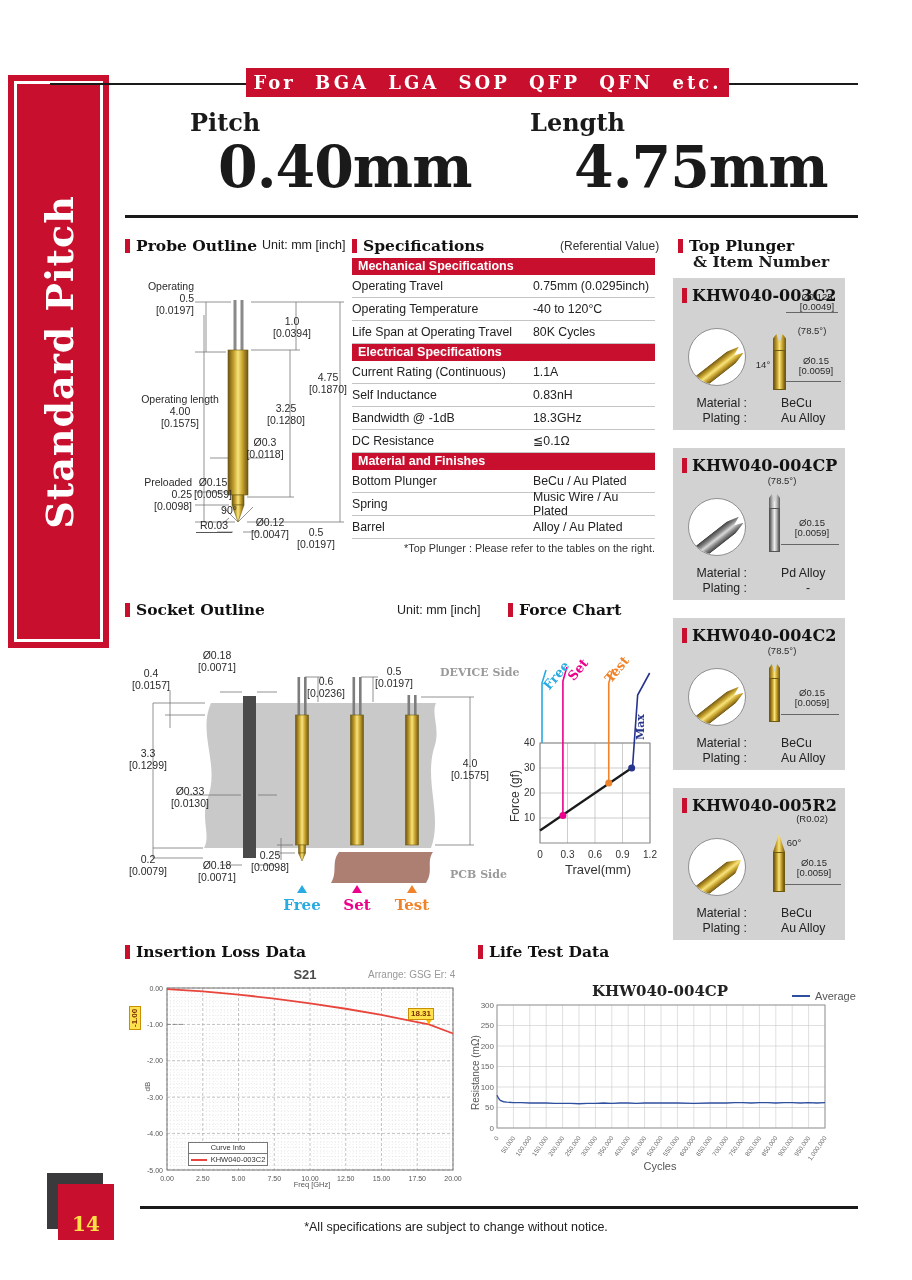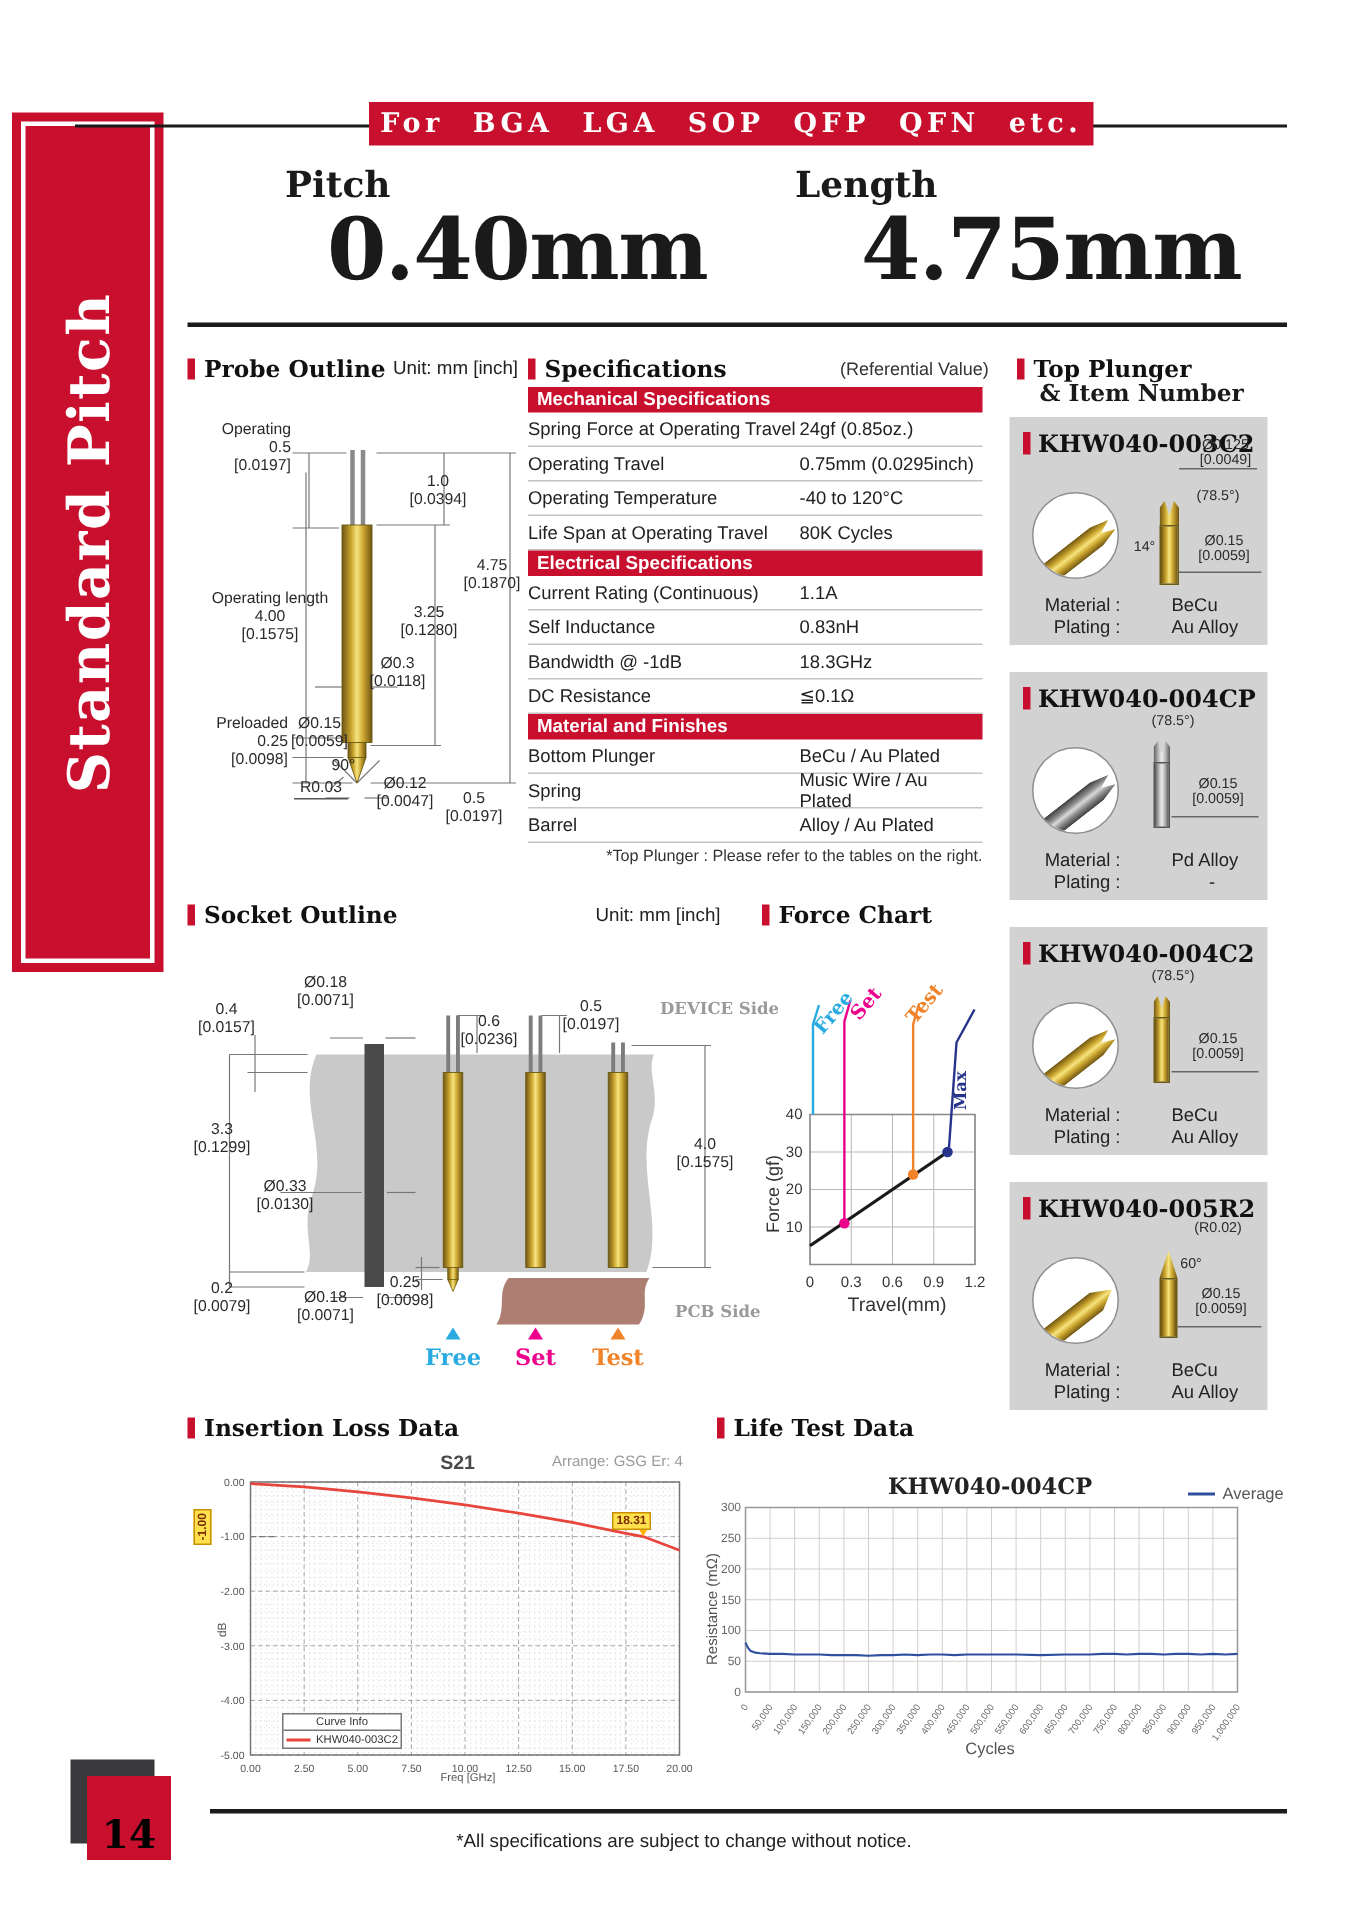--- a/index.html
+++ b/index.html
@@ -72,21 +72,21 @@
   .redline { display:inline-block; width:16px; height:2px; background:#e8453c; }
   .blueline { display:inline-block; width:18px; height:2px; background:#2e4f9e; }
 
   .marker-label { position:absolute; font-family:"DejaVu Serif",serif; font-weight:bold; font-size:15px; width:40px; text-align:center; }
   .fc-top-label { position:absolute; font-family:"DejaVu Serif",serif; font-weight:bold; font-size:13px; transform:rotate(-50deg); }
 
   
   .footer-line { left:140px; top:1206px; width:718px; height:2.5px; background:#1a1a1a; }
   .footer-note { left:0; top:1220px; width:912px; text-align:center; font-size:12.5px; color:#222; }
   .pn-dark { left:47px; top:1173px; width:56px; height:56px; background:#3a3a3c; }
-  .pn-red { left:58px; top:1184px; width:56px; height:56px; background:#c8102e; color:#000000; text-align:center; font-size:26px; line-height:80px; }
+  .pn-red { left:58px; top:1184px; width:56px; height:56px; background:#c8102e; color:#fde047; text-align:center; font-size:20px; line-height:80px; }
 </style>
 </head>
 <body>
 
 <div class="abs sidebar">
   <div class="sidebar-inner">
     <div class="sidebar-text slab">Standard Pitch</div>
   </div>
 </div>
 
@@ -180,24 +180,20 @@
 [0.0059]</div>
 <div class="dim" style="left:216px;top:505px;width:26px;">90°</div>
 <div class="dim" style="left:196px;top:520px;width:36px;border-bottom:1px solid #555;">R0.03</div>
 <div class="dim" style="left:244px;top:517px;width:52px;">Ø0.12
 [0.0047]</div>
 <div class="dim" style="left:294px;top:527px;width:44px;">0.5
 [0.0197]</div>
 
 <div class="abs specs">
   <div class="spec-bar">Mechanical Specifications</div>
-  <div class="spec-row">
-      <span class="lab">Spring Force at Operating Travel</span>
-      <span class="val">24gf (0.85oz.)</span>
-    </div>
   <div class="spec-row">
       <span class="lab">Operating Travel</span>
       <span class="val">0.75mm (0.0295inch)</span>
     </div>
   <div class="spec-row">
       <span class="lab">Operating Temperature</span>
       <span class="val">-40 to 120°C</span>
     </div>
   <div class="spec-row">
       <span class="lab">Life Span at Operating Travel</span>

